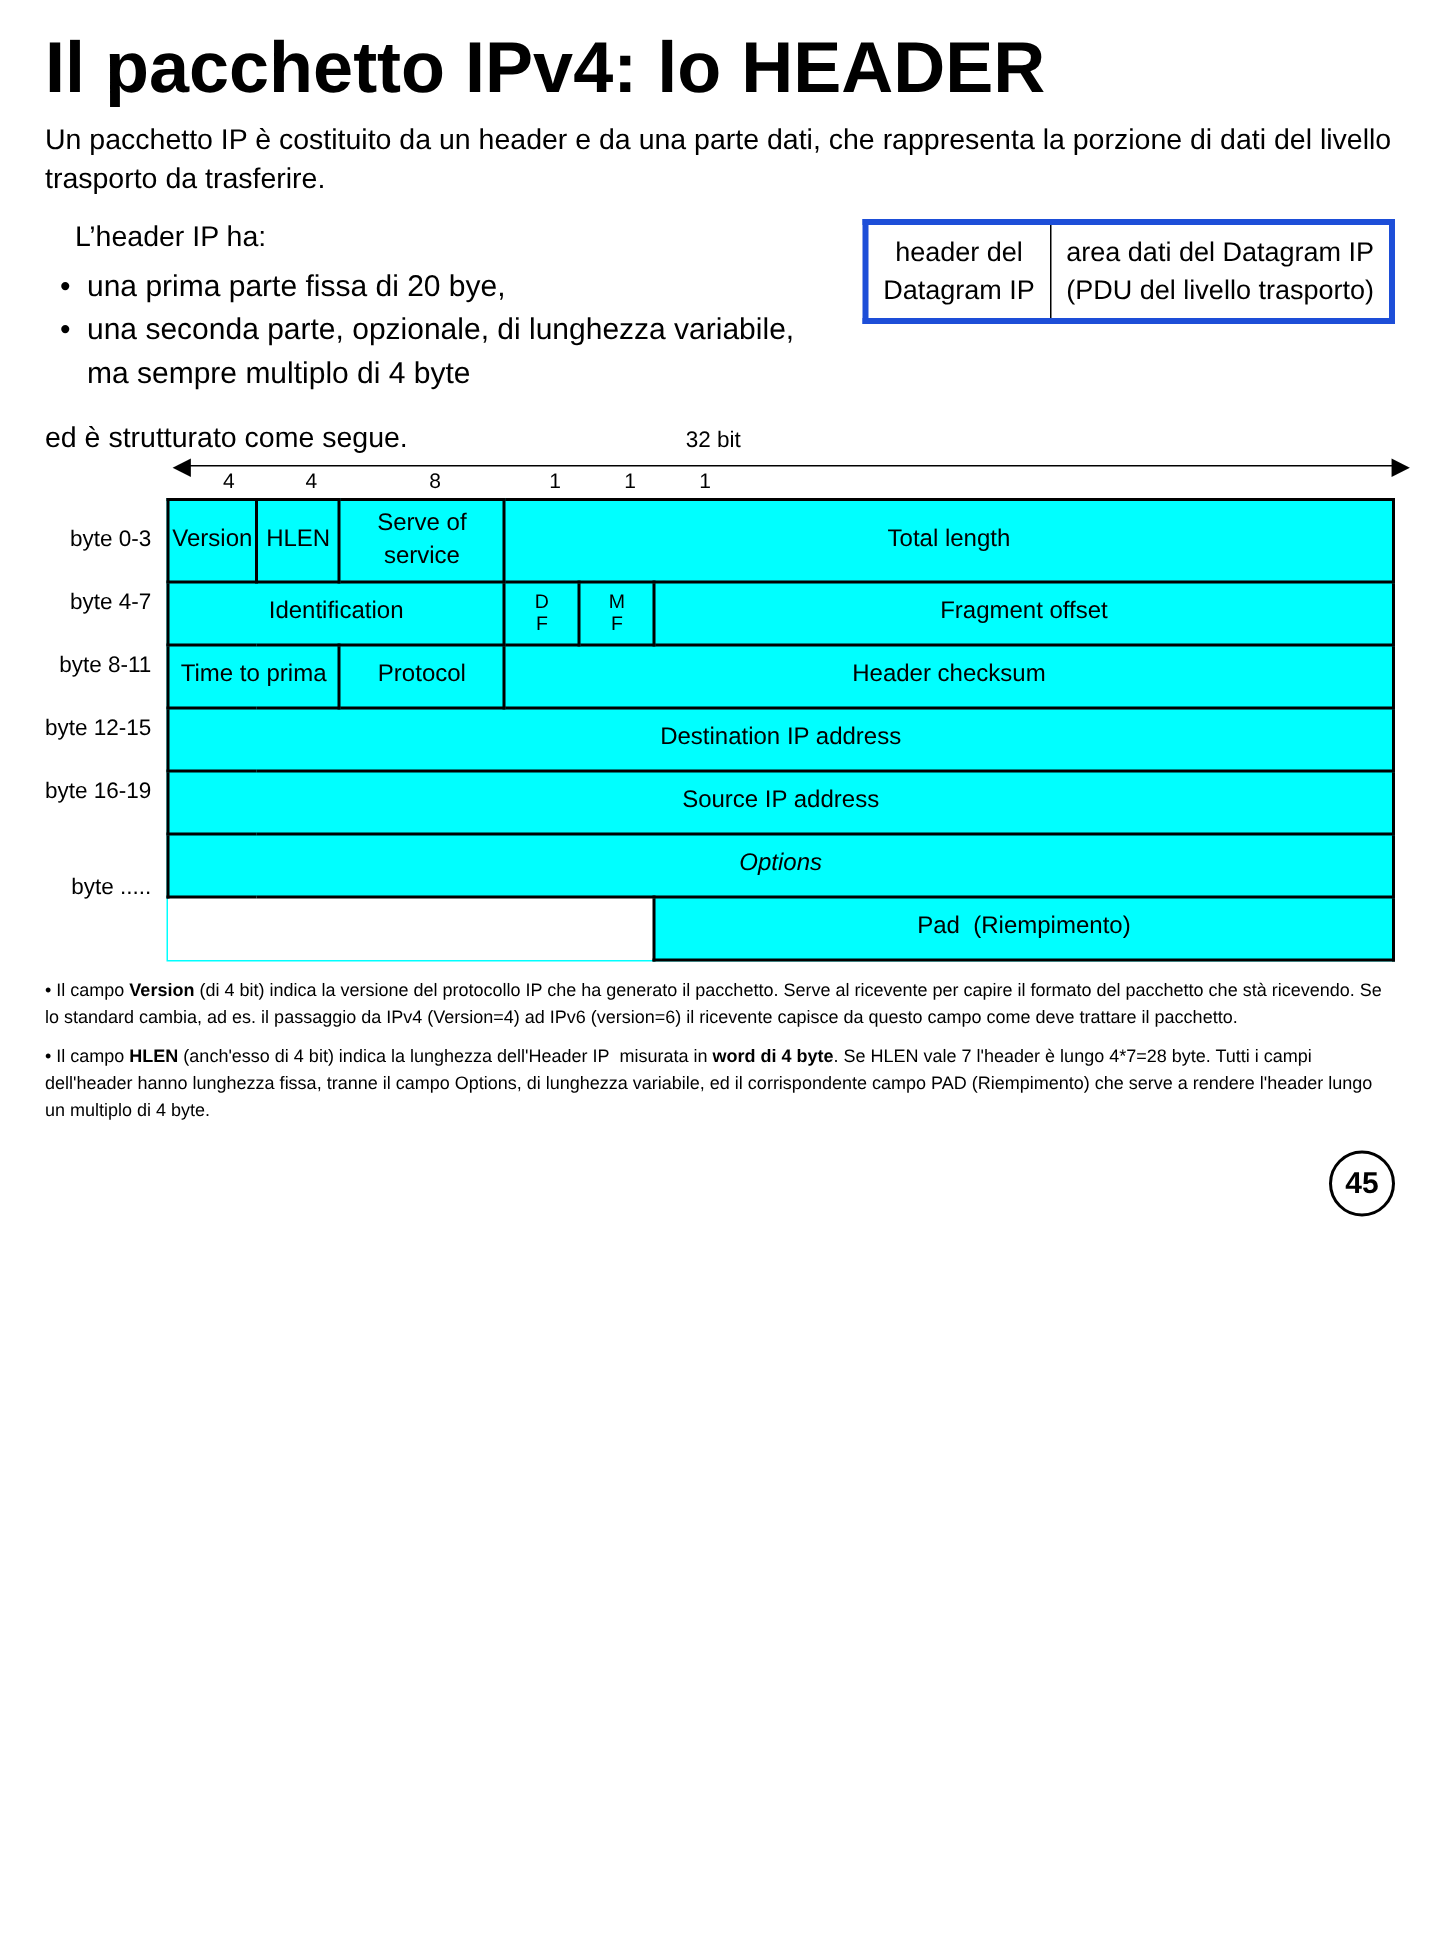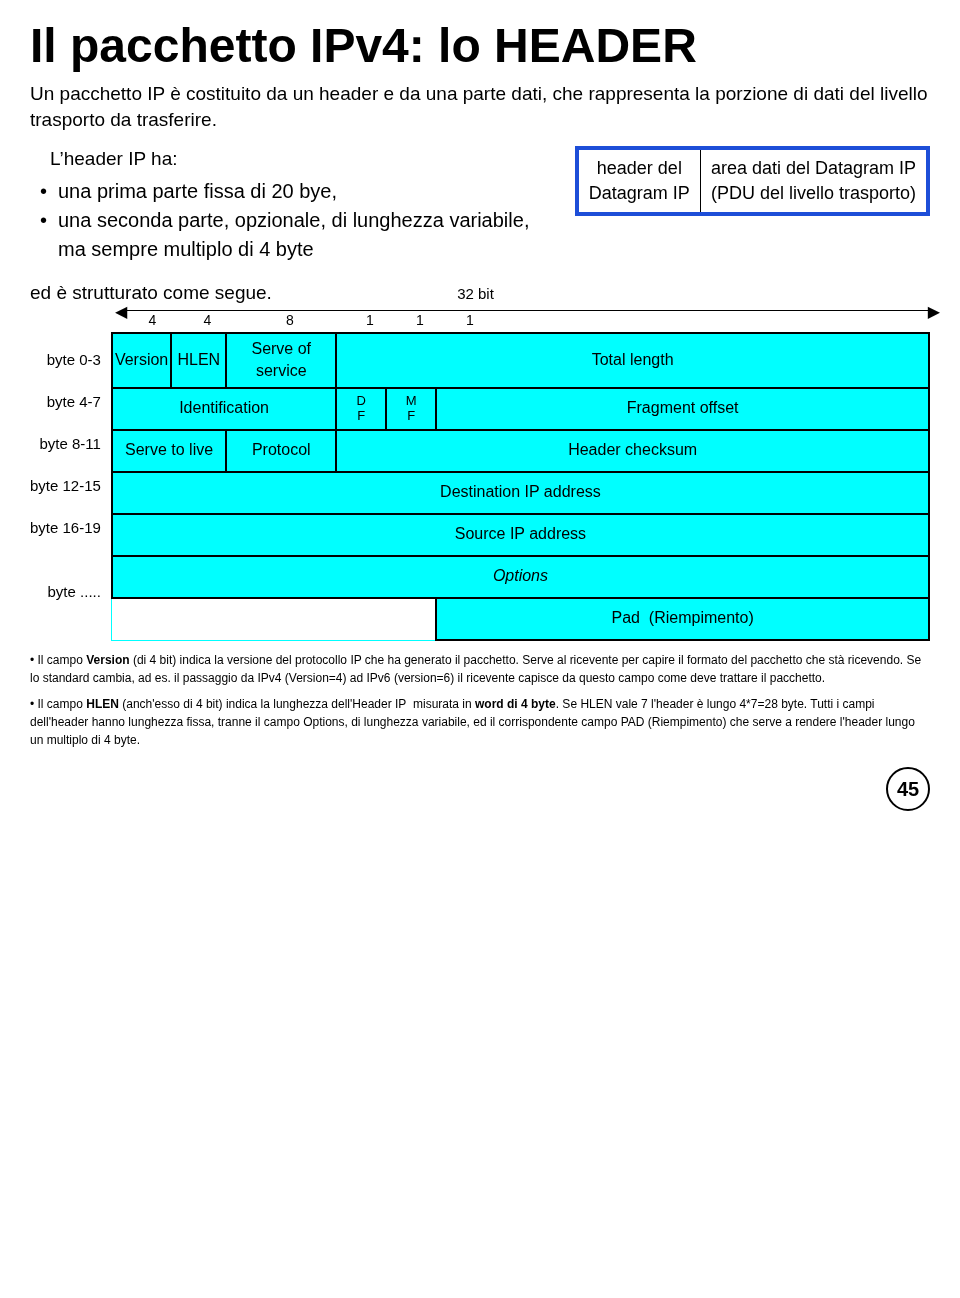--- a/index.html
+++ b/index.html
@@ -259,21 +259,21 @@
         <td style="width:50px;">
           <div style="font-size:13px; line-height:1.1;">D<br>F</div>
         </td>
         <td style="width:50px;">
           <div style="font-size:13px; line-height:1.1;">M<br>F</div>
         </td>
         <td colspan="1">Fragment offset</td>
       </tr>
 
       <tr>
-        <td colspan="2" style="height:42px;">Serve to live</td>
+        <td colspan="2" style="height:42px;">Time to prima</td>
         <td colspan="1">Protocol</td>
         <td colspan="4">Header checksum</td>
       </tr>
 
       <tr>
         <td colspan="7" style="height:42px;">Destination IP address</td>
       </tr>
 
       <tr>
         <td colspan="7" style="height:42px;">Source IP address</td>

